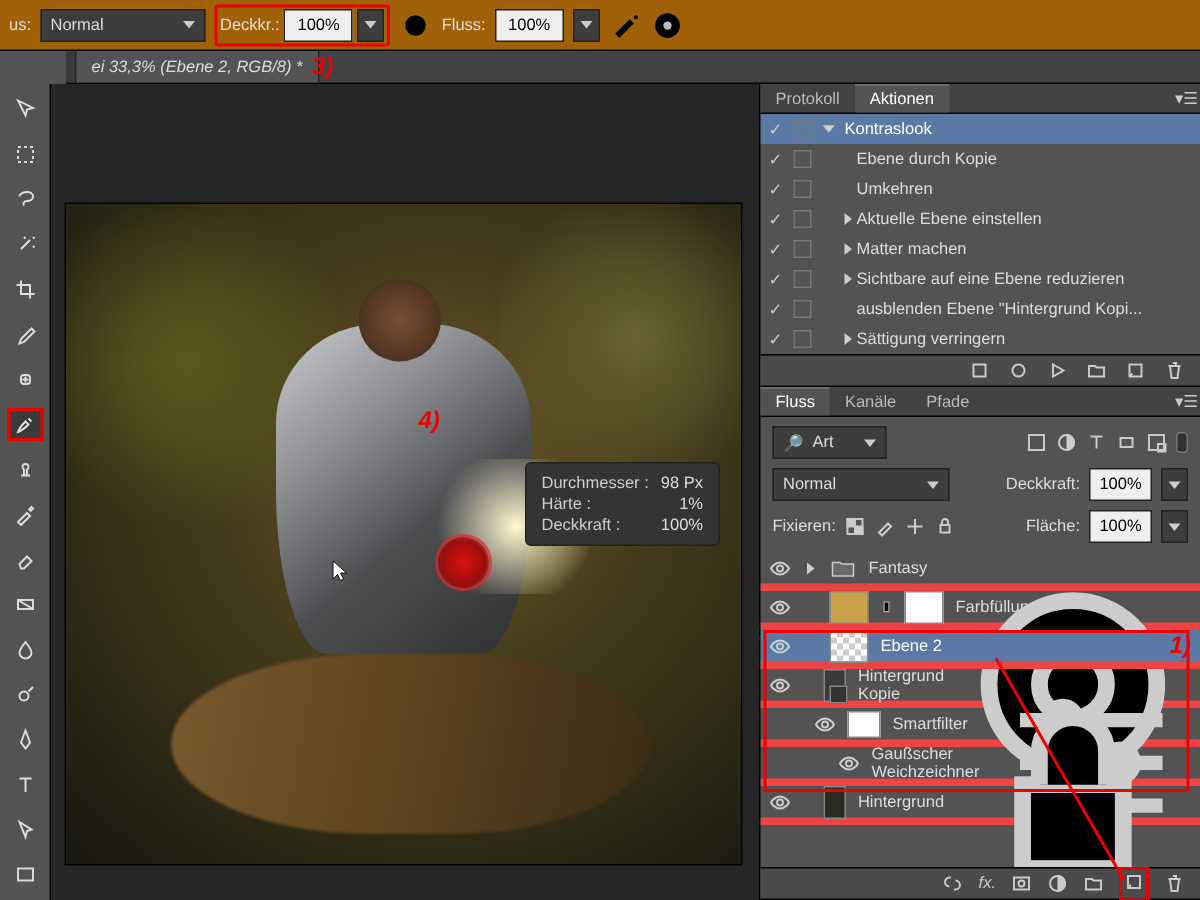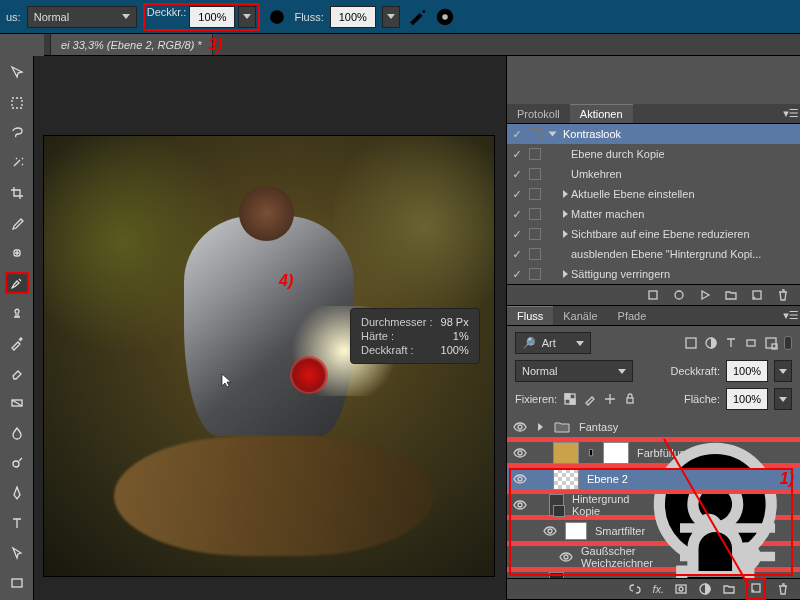--- a/index.html
+++ b/index.html
@@ -1,27 +1,27 @@
 <!DOCTYPE html>
 <html><head>
 <meta charset="utf-8">
 <style>
   * { box-sizing: border-box; margin: 0; padding: 0; font-family: "Segoe UI", Tahoma, sans-serif; }
   body { background: #535353; color: #ddd; font-size: 11px; width: 800px; height: 600px; overflow: hidden; position: relative; }
 
   
-  .optbar { height: 34px; background: #0c4a6e; border-bottom: 1px solid #000; display: flex; align-items: center; padding: 0 6px; gap: 6px; }
+  .optbar { height: 34px; background: #a16207; border-bottom: 1px solid #000; display: flex; align-items: center; padding: 0 6px; gap: 6px; }
   .optbar .lbl { color: #ddd; }
   .dd { background: #3d3d3d; border: 1px solid #222; height: 22px; display: flex; align-items: center; padding: 0 6px; gap: 6px; color: #ddd; }
   .dd .car { width: 0; height: 0; border-left: 4px solid transparent; border-right: 4px solid transparent; border-top: 5px solid #ccc; }
   .numbox { background: #eee; color: #000; border: 1px solid #222; height: 22px; width: 46px; display: flex; align-items: center; justify-content: center; }
   .caretbtn { background: #3d3d3d; border: 1px solid #222; height: 22px; width: 18px; display: flex; align-items: center; justify-content: center; }
   .caretbtn .car { width: 0; height: 0; border-left: 4px solid transparent; border-right: 4px solid transparent; border-top: 5px solid #ccc; }
   .iconbtn { width: 22px; height: 22px; display: flex; align-items: center; justify-content: center; color: #bbb; }
-  .hlred { border: 2px solid #e00; border-radius: 2px; padding: 1px 2px; display: flex; align-items: flex-start; gap: 3px; }
+  .hlred { border: 2px solid #e00; border-radius: 2px; padding: 1px 2px; display: flex; align-items: center; gap: 3px; }
 
   
   .tabbar { height: 22px; background: #424242; border-bottom: 1px solid #000; display: flex; align-items: stretch; margin-left: 44px; }
   .tabbar .tab { padding: 0 10px; display: flex; align-items: center; color: #ddd; font-style: italic; background: #535353; border-right: 1px solid #222; }
   .tabbar .colrow { width: 7px; background: #3a3a3a; border-right:1px solid #222;}
 
   
   .main { position: absolute; top: 56px; left: 0; right: 0; bottom: 0; display: flex; }
 
   
@@ -51,21 +51,21 @@
 
   .ann { position:absolute; color:#e00; font-weight:bold; font-size:16px; font-style:italic;}
 
   
   .right { width: 294px; background:#535353; display:flex; flex-direction:column; border-left:1px solid #000;}
   .paneltabs { display:flex; background:#424242; border-bottom:1px solid #000; align-items:stretch; height:20px;}
   .ptab { padding:0 10px; display:flex; align-items:center; color:#bbb; }
   .ptab.active{ background:#535353; color:#fff; border-top:1px solid #777;}
   .menudots{ margin-left:auto; width:18px; display:flex; align-items:center; justify-content:center; color:#ccc;}
 
-  .actions { flex:0 0 auto;margin-top:48px; }
+  .actions { flex:0 0 auto; }
   .action-list { max-height:160px; overflow:hidden;}
   .action-row { display:flex; align-items:center; height:20px; padding:0 4px; gap:6px;}
   .action-row.sel { background:#5a7aa5; color:#fff;}
   .chk { width:12px; height:12px; display:flex;align-items:center;justify-content:center;color:#ccc;}
   .chk::before{content:"✓";font-size:11px;}
   .sq { width:12px;height:12px;border:1px solid #777;}
   .tw { width:10px;display:flex;align-items:center;justify-content:center;}
   .tw .c{width:0;height:0;border-top:4px solid transparent;border-bottom:4px solid transparent;border-left:5px solid #ccc;}
   .tw.open .c{transform:rotate(90deg);}
   .action-row .name{flex:1; overflow:hidden; text-overflow:ellipsis; white-space:nowrap;}

